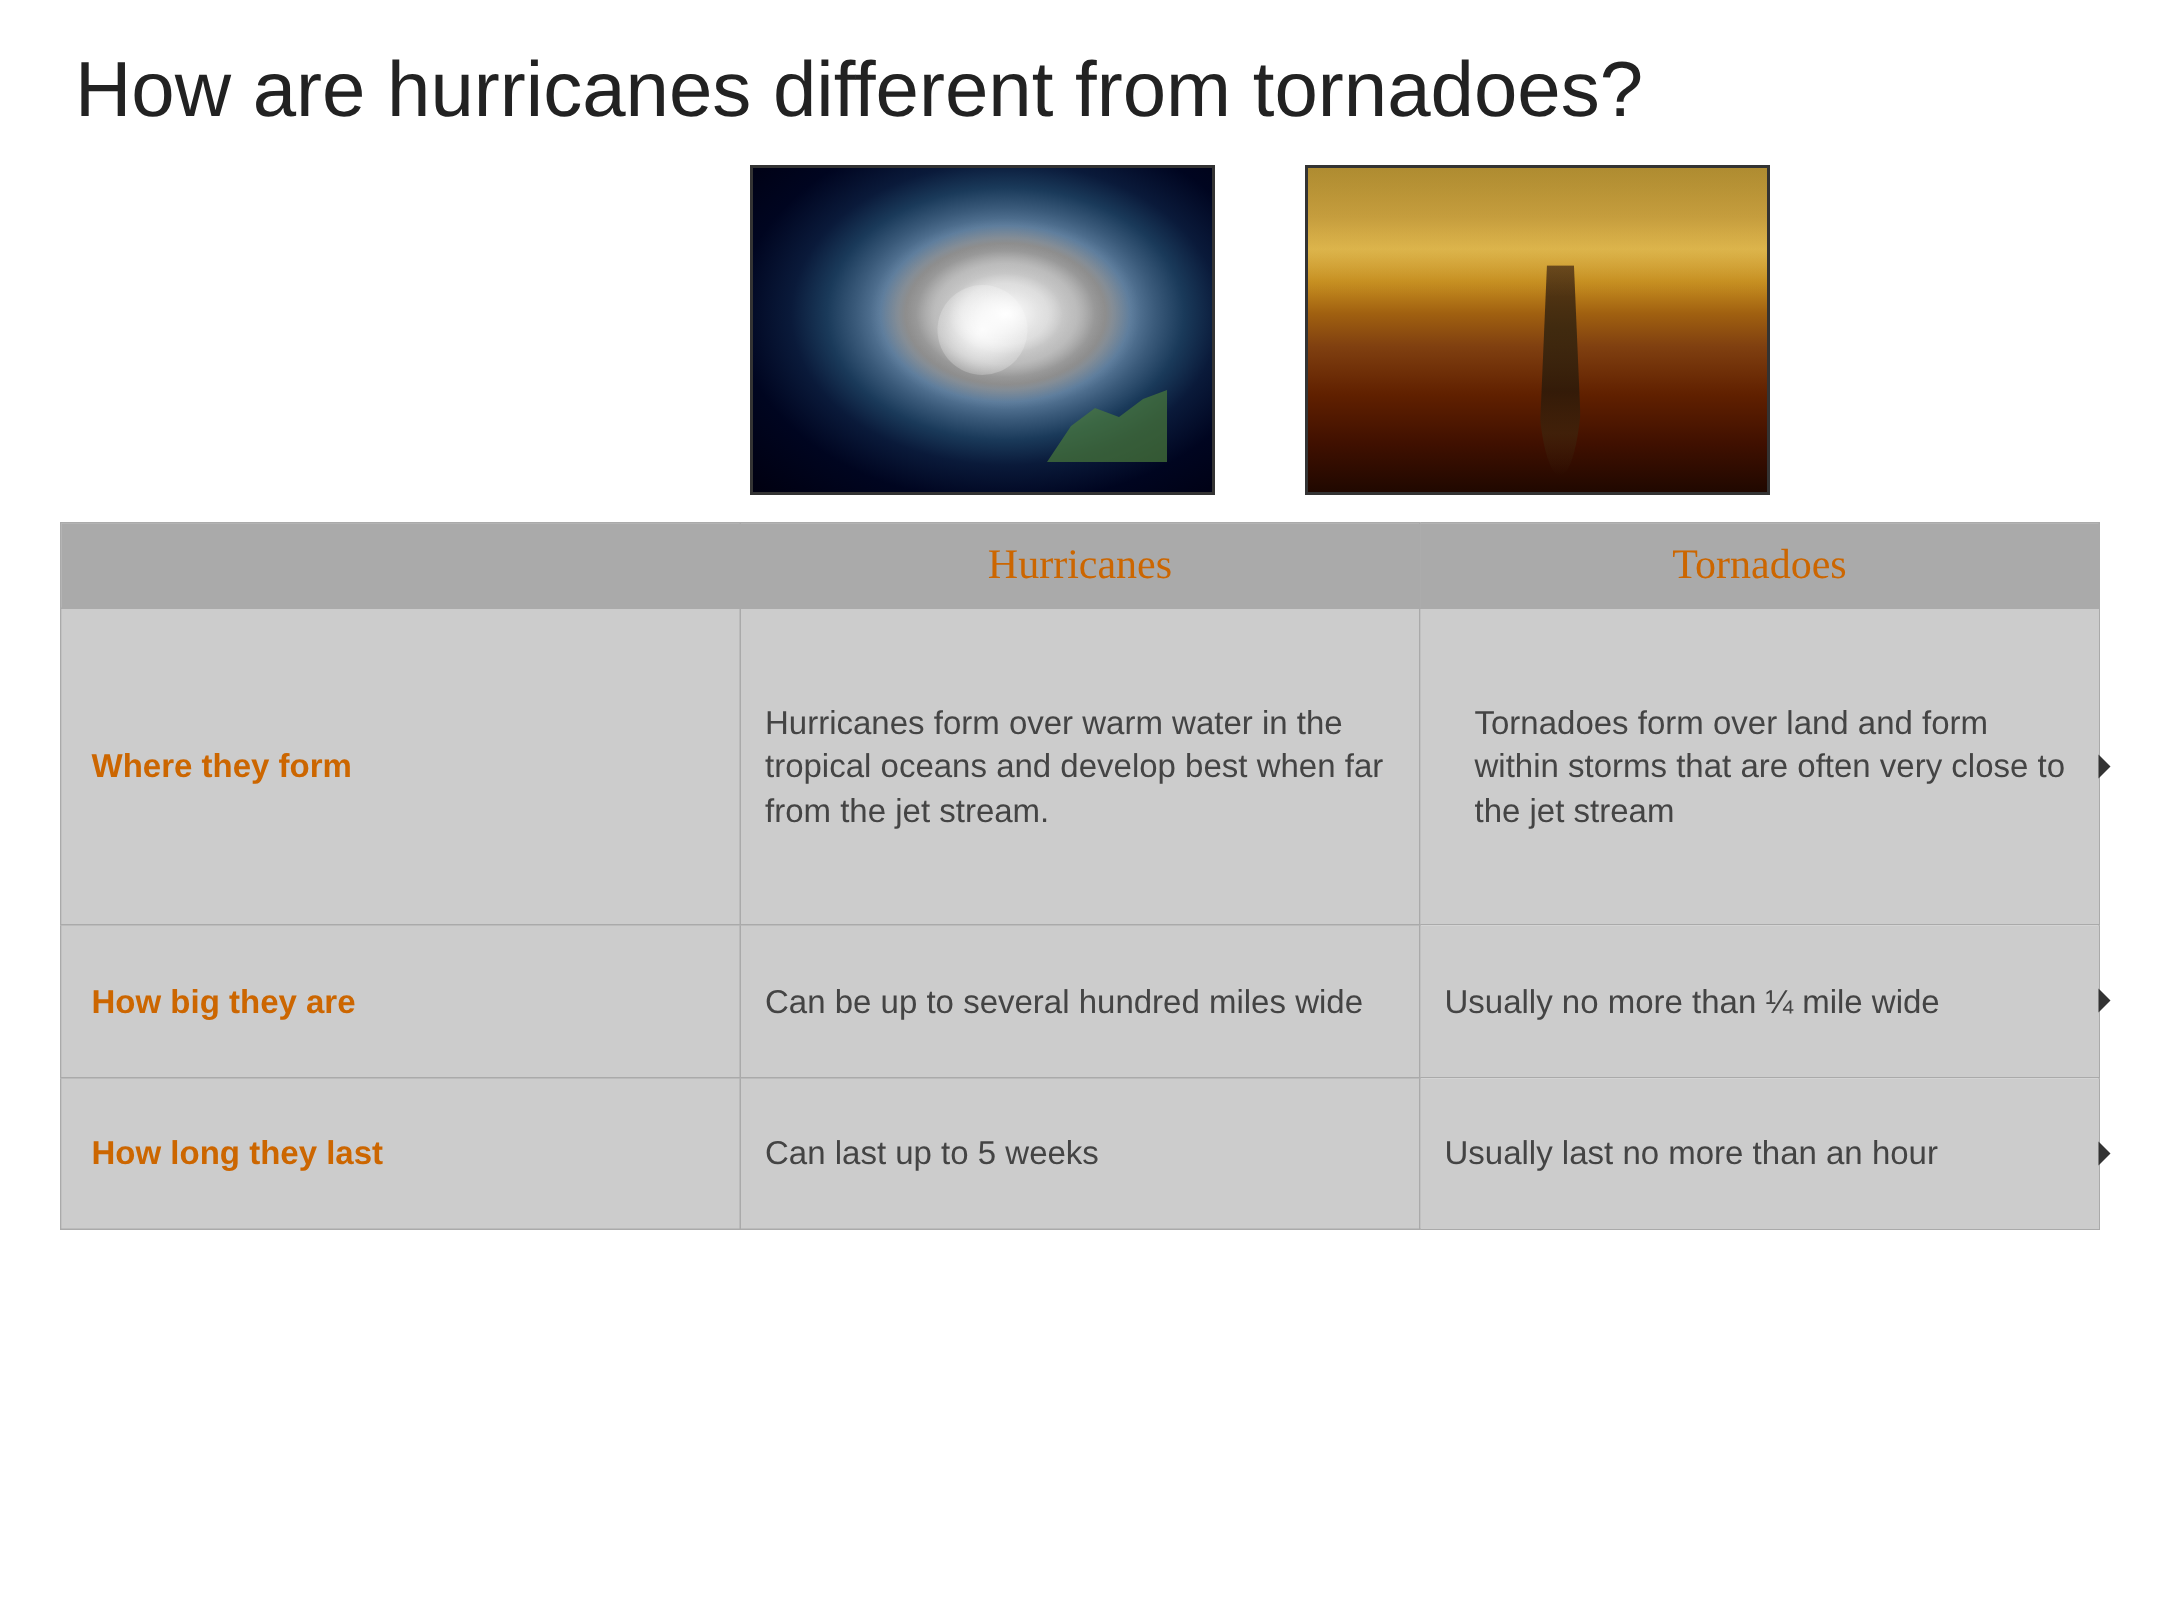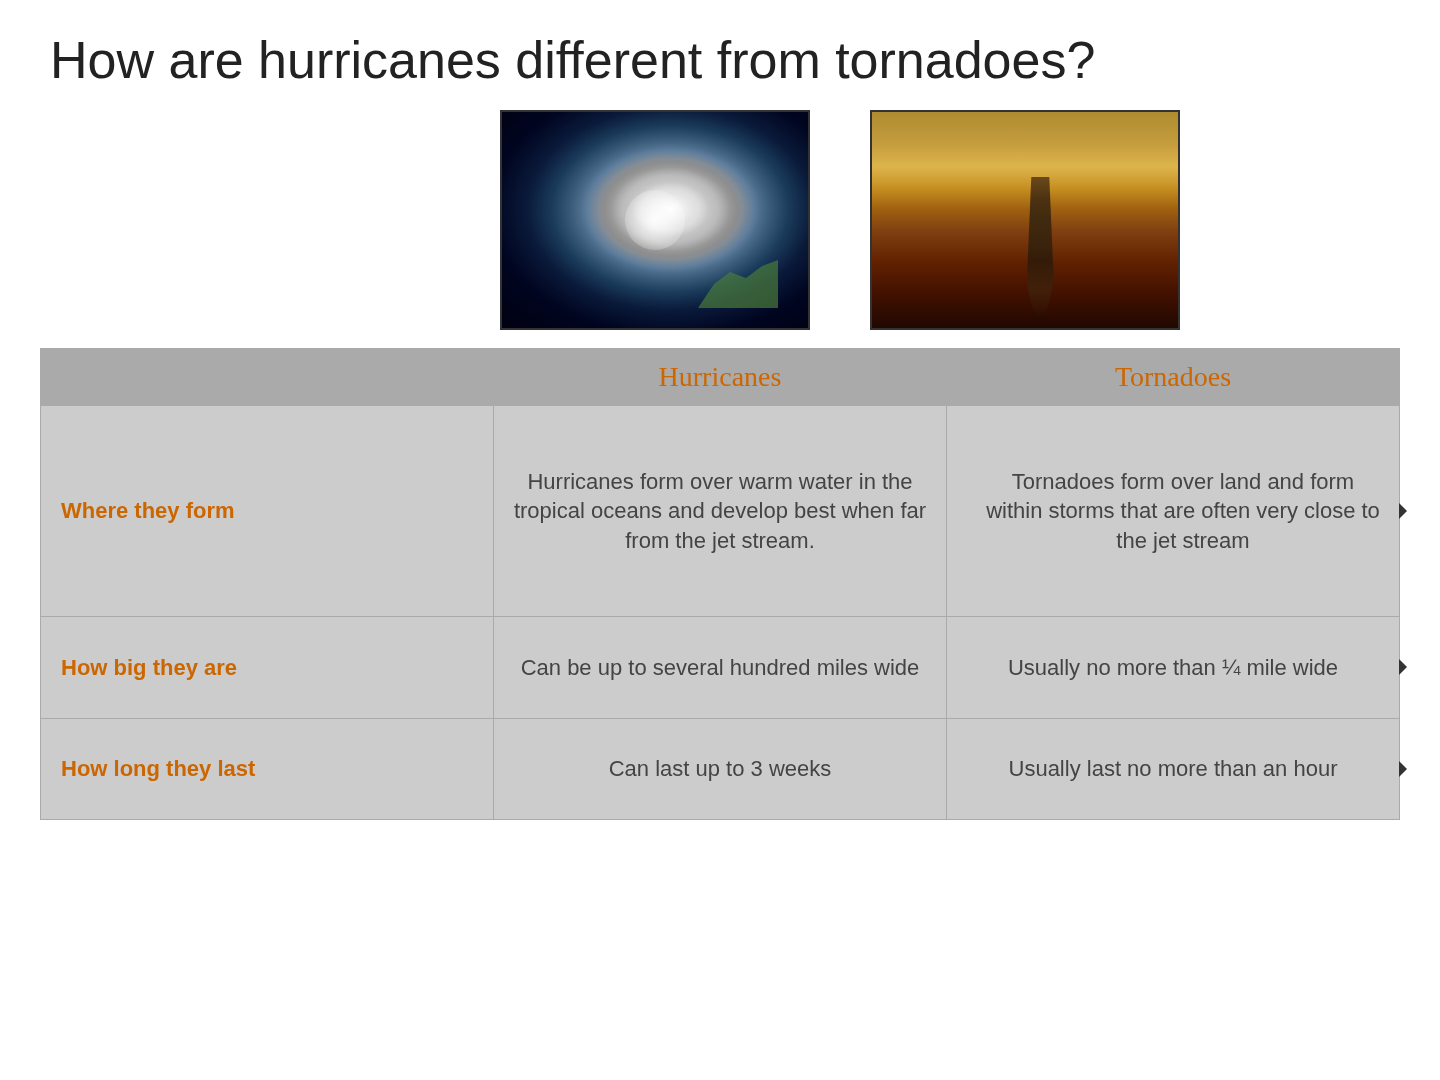--- a/index.html
+++ b/index.html
@@ -180,21 +180,20 @@
     }
 
     
     .data-row {
       background: #cccccc;
     }
 
     .data-row td {
       background: #cccccc;
       font-size: 22px;
-      text-align: center;
       padding: 12px 16px;
       line-height: 1.35;
     }
 
     .cell-category {
       text-align: left !important;
       padding-left: 20px !important;
       font-weight: bold;
       color: #cc6600;
     }
@@ -263,19 +262,19 @@
           <td class="cell-hurricane">Hurricanes form over warm water in the tropical oceans and develop best when far from the jet stream.</td>
           <td class="cell-tornado" style="position: relative; padding-left: 36px;">Tornadoes form over land and form within storms that are often very close to the jet stream<span class="arrow-right"></span></td>
         </tr>
         <tr class="data-row">
           <td class="cell-category">How big they are</td>
           <td class="cell-hurricane">Can be up to several hundred miles wide</td>
           <td class="cell-tornado" style="position: relative;">Usually no more than ¼ mile wide<span class="arrow-right"></span></td>
         </tr>
         <tr class="data-row">
           <td class="cell-category">How long they last</td>
-          <td class="cell-hurricane">Can last up to 3 weeks</td>
+          <td class="cell-hurricane">Can last up to 5 weeks</td>
           <td class="cell-tornado" style="position: relative;">Usually last no more than an hour<span class="arrow-right"></span></td>
         </tr>
       </tbody>
   </table>
 
 </div>
 
 </body></html>

